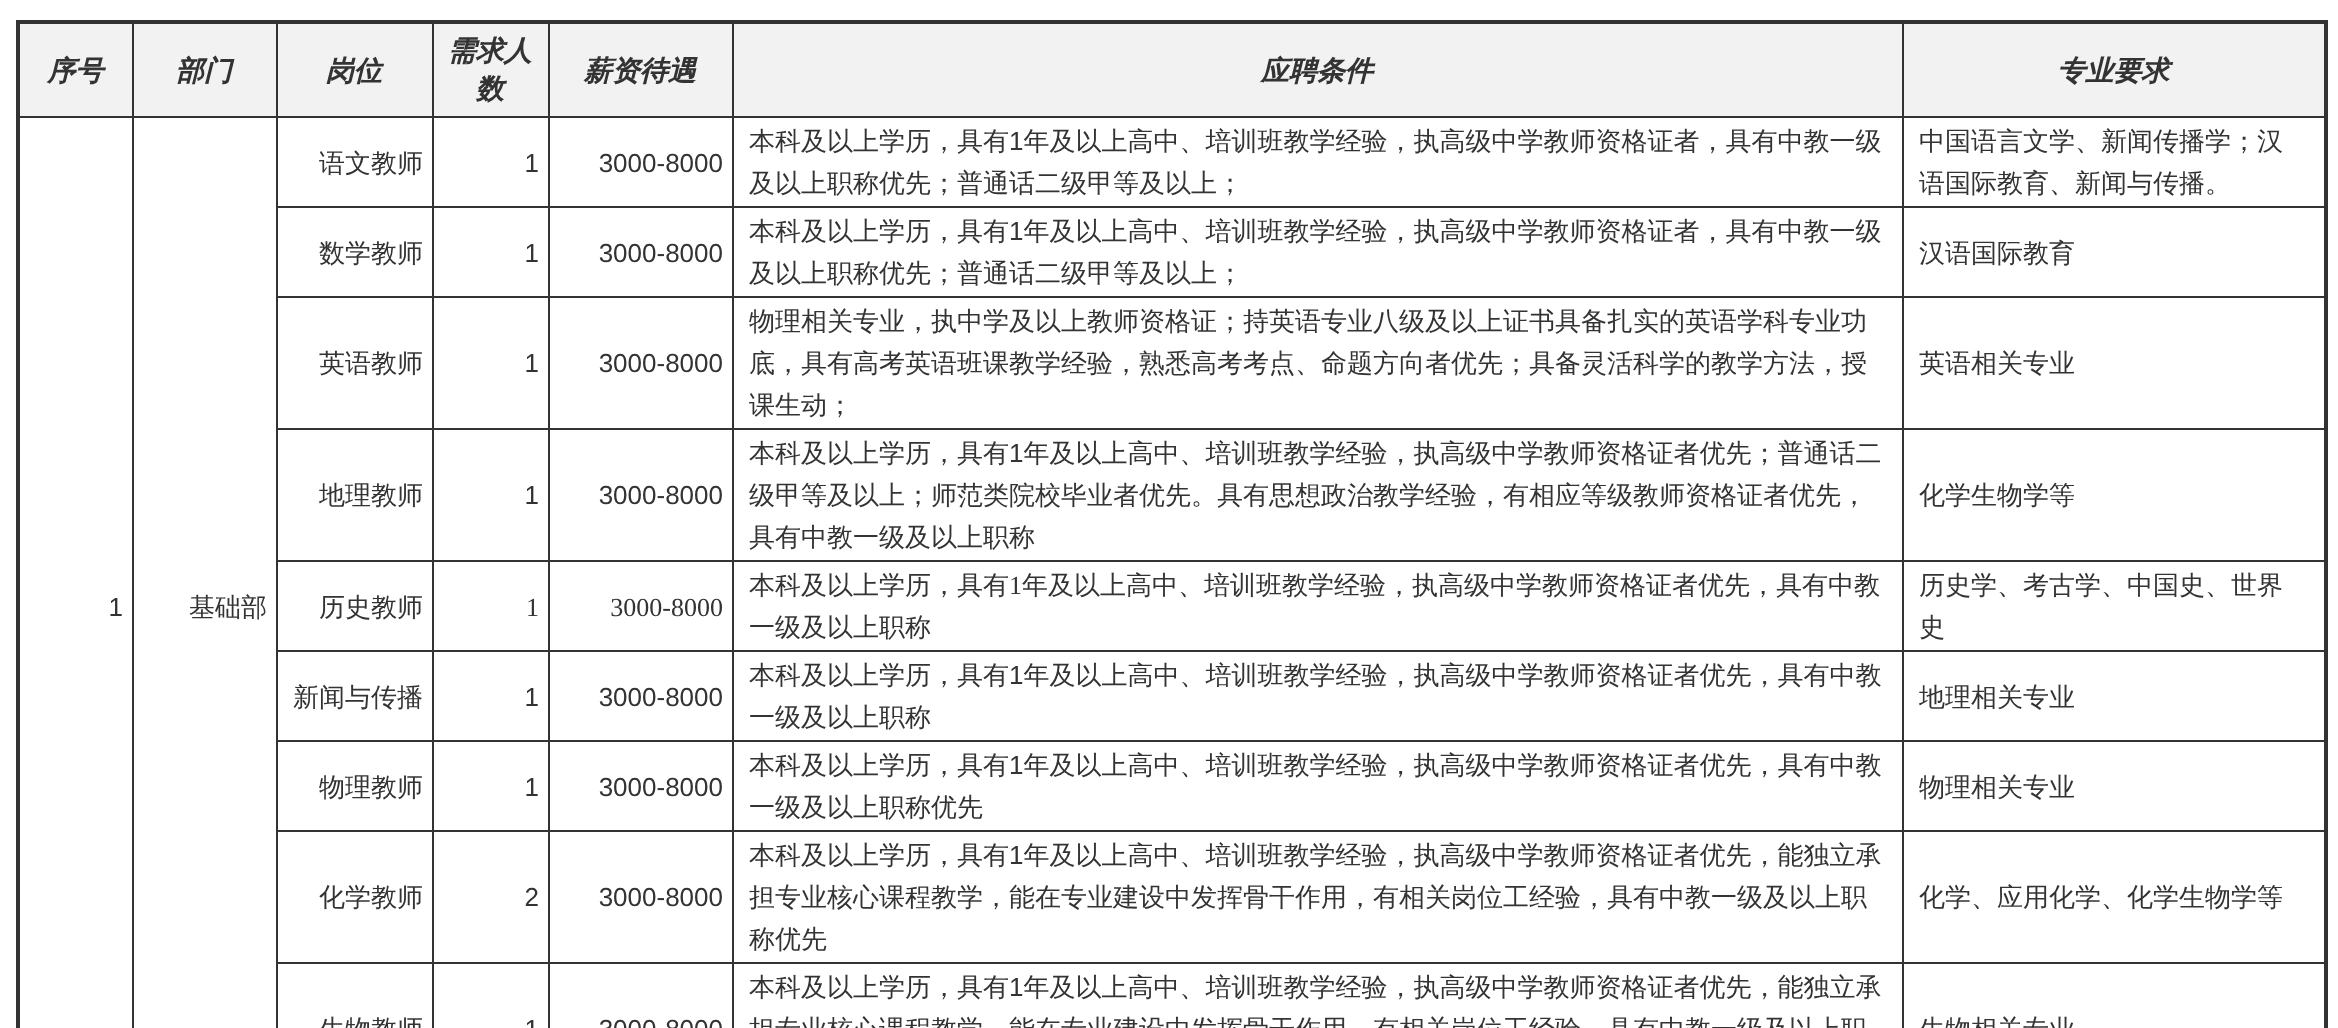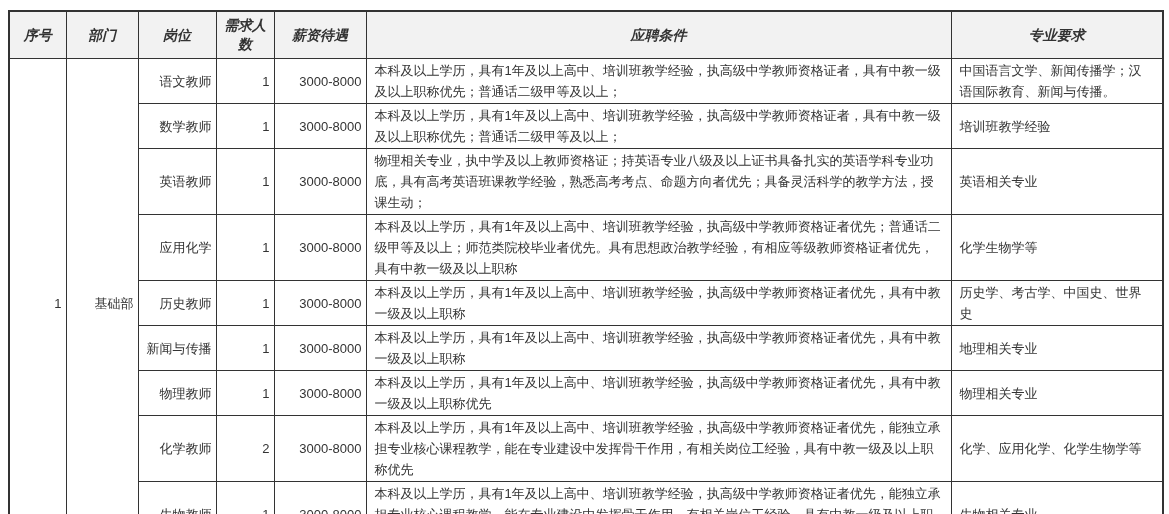--- a/index.html
+++ b/index.html
@@ -82,37 +82,37 @@
       <td class="c-center">1</td>
       <td class="c-center">3000-8000</td>
       <td class="c-cond">本科及以上学历，具有1年及以上高中、培训班教学经验，执高级中学教师资格证者，具有中教一级及以上职称优先；普通话二级甲等及以上；</td>
       <td class="c-major">中国语言文学、新闻传播学；汉语国际教育、新闻与传播。</td>
     </tr>
     <tr style="height:42px;">
       <td class="c-center">数学教师</td>
       <td class="c-center">1</td>
       <td class="c-center">3000-8000</td>
       <td class="c-cond">本科及以上学历，具有1年及以上高中、培训班教学经验，执高级中学教师资格证者，具有中教一级及以上职称优先；普通话二级甲等及以上；</td>
-      <td class="c-major">培训班教学经验</td>
+      <td class="c-major">汉语国际教育</td>
     </tr>
     <tr style="height:48px;">
       <td class="c-center">英语教师</td>
       <td class="c-center">1</td>
       <td class="c-center">3000-8000</td>
       <td class="c-cond">物理相关专业，执中学及以上教师资格证；持英语专业八级及以上证书具备扎实的英语学科专业功底，具有高考英语班课教学经验，熟悉高考考点、命题方向者优先；具备灵活科学的教学方法，授课生动；</td>
       <td class="c-major">英语相关专业</td>
     </tr>
     <tr style="height:64px;">
-      <td class="c-center">应用化学</td>
+      <td class="c-center">地理教师</td>
       <td class="c-center">1</td>
       <td class="c-center">3000-8000</td>
       <td class="c-cond">本科及以上学历，具有1年及以上高中、培训班教学经验，执高级中学教师资格证者优先；普通话二级甲等及以上；师范类院校毕业者优先。具有思想政治教学经验，有相应等级教师资格证者优先，具有中教一级及以上职称</td>
       <td class="c-major">化学生物学等</td>
     </tr>
-    <tr style="height:43px;">
+    <tr style="height:43px;font-family:Liberation Serif, serif;">
       <td class="c-center">历史教师</td>
       <td class="c-center">1</td>
       <td class="c-center">3000-8000</td>
       <td class="c-cond">本科及以上学历，具有1年及以上高中、培训班教学经验，执高级中学教师资格证者优先，具有中教一级及以上职称</td>
       <td class="c-major">历史学、考古学、中国史、世界史</td>
     </tr>
     <tr style="height:43px;">
       <td class="c-center">新闻与传播</td>
       <td class="c-center">1</td>
       <td class="c-center">3000-8000</td>

